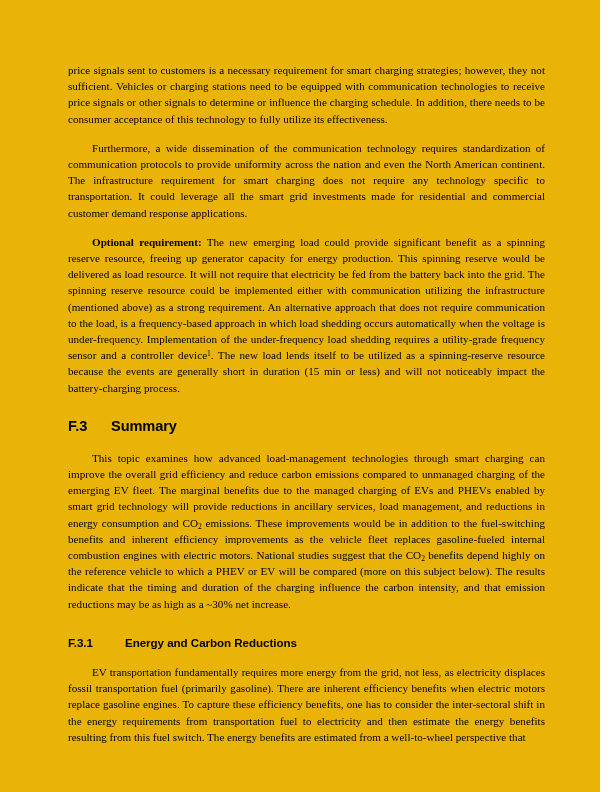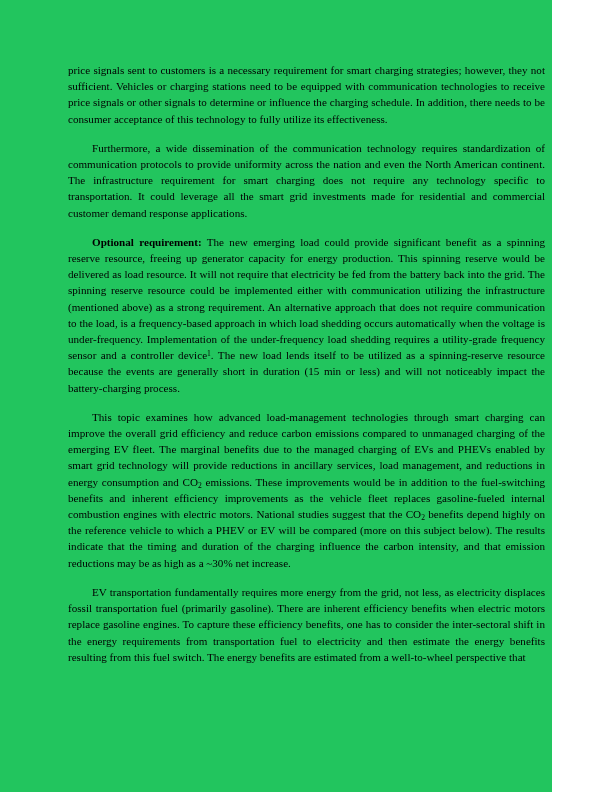--- a/index.html
+++ b/index.html
@@ -2,23 +2,23 @@
 <html><head>
 <meta charset="utf-8">
 <style>
   html, body {
     margin: 0;
     padding: 0;
     background: #ffffff;
   }
   .page {
     position: relative;
-    width: 552px;
+    width: 600px;
     height: 792px;
-    background: #22c55e;
+    background: #eab308;
     overflow: hidden;
     box-sizing: border-box;
   }
   .content {
     position: absolute;
     left: 68px;
     top: 62px;
     width: 477px;
   }
   p.body-para {
@@ -120,23 +120,29 @@
 <div class="page">
 
   <div class="content">
 
     <p class="body-para">price signals sent to customers is a necessary requirement for smart charging strategies; however, they not sufficient.  Vehicles or charging stations need to be equipped with communication technologies to receive price signals or other signals to determine or influence the charging schedule.  In addition, there needs to be consumer acceptance of this technology to fully utilize its effectiveness.</p>
 
     <p class="body-para indented">Furthermore, a wide dissemination of the communication technology requires standardization of communication protocols to provide uniformity across the nation and even the North American continent.  The infrastructure requirement for smart charging does not require any technology specific to transportation.  It could leverage all the smart grid investments made for residential and commercial customer demand response applications.</p>
 
     <p class="body-para indented"><span class="lead-bold">Optional requirement:</span><span> The new emerging load could provide significant benefit as a spinning reserve resource, freeing up generator capacity for energy production.  This spinning reserve would be delivered as load resource.  It will not require that electricity be fed from the battery back into the grid.  The spinning reserve resource could be implemented either with communication utilizing the infrastructure (mentioned above) as a strong requirement.  An alternative approach that does not require communication to the load, is a frequency-based approach in which load shedding occurs automatically when the voltage is under-frequency.  Implementation of the under-frequency load shedding requires a utility-grade frequency sensor and a controller device</span><sup class="fn-ref">1</sup><span>.  The new load lends itself to be utilized as a spinning-reserve resource because the events are generally short in duration (15 min or less) and will not noticeably impact the battery-charging process.</span></p>
 
+    <div class="sec-block-1">
+      <h2 class="heading-1"><span class="num">F.3</span><span>Summary</span></h2>
+    </div>
 
     <p class="body-para indented"><span>This topic examines how advanced load-management technologies through smart charging can improve the overall grid efficiency and reduce carbon emissions compared to unmanaged charging of the emerging EV fleet.  The marginal benefits due to the managed charging of EVs and PHEVs enabled by smart grid technology will provide reductions in ancillary services, load management, and reductions in energy consumption and CO</span><sub>2</sub><span> emissions.  These improvements would be in addition to the fuel-switching benefits and inherent efficiency improvements as the vehicle fleet replaces gasoline-fueled internal combustion engines with electric motors.  National studies suggest that the CO</span><sub>2</sub><span> benefits depend highly on the reference vehicle to which a PHEV or EV will be compared (more on this subject below).  The results indicate that the timing and duration of the charging influence the carbon intensity, and that emission reductions may be as high as a ~30% net increase.</span></p>
 
+    <div class="sec-block-2">
+      <h3 class="heading-2"><span class="num">F.3.1</span><span>Energy and Carbon Reductions</span></h3>
+    </div>
 
     <p class="body-para indented">EV transportation fundamentally requires more energy from the grid, not less, as electricity displaces fossil transportation fuel (primarily gasoline).  There are inherent efficiency benefits when electric motors replace gasoline engines.  To capture these efficiency benefits, one has to consider the inter-sectoral shift in the energy requirements from transportation fuel to electricity and then estimate the energy benefits resulting from this fuel switch.  The energy benefits are estimated from a well-to-wheel perspective that</p>
 
   </div>
 
 
 
 </div>
 
 </body></html>

